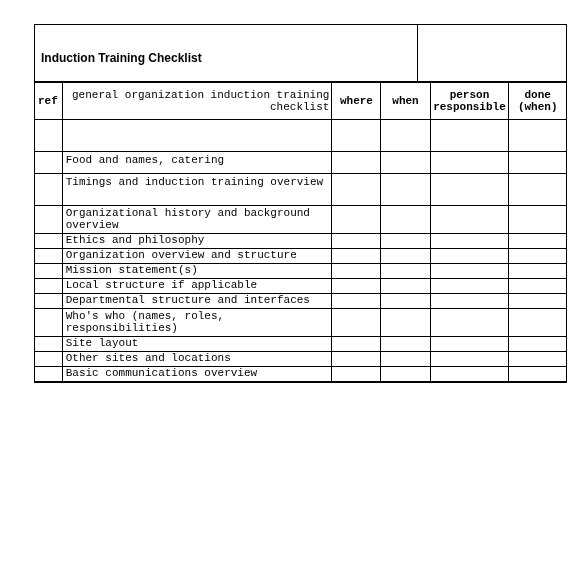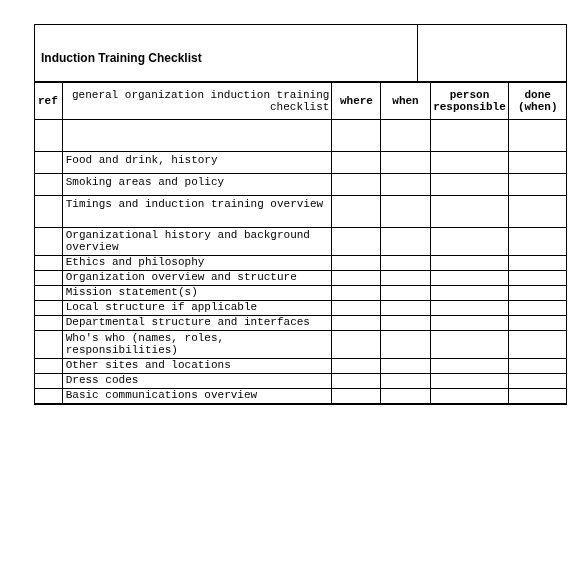--- a/index.html
+++ b/index.html
@@ -101,29 +101,21 @@
       <tr class="tall">
             <td></td>
             <td class="desc"></td>
             <td></td>
             <td></td>
             <td></td>
             <td></td>
           </tr>
           <tr class="med">
             <td></td>
-            <td class="desc">Food and drink, history</td>
-            <td></td>
-            <td></td>
-            <td></td>
-            <td></td>
-          </tr>
-          <tr class="med">
-            <td></td>
-            <td class="desc">Smoking areas and policy</td>
+            <td class="desc">Food and names, catering</td>
             <td></td>
             <td></td>
             <td></td>
             <td></td>
           </tr>
           <tr class="tall">
             <td></td>
             <td class="desc">Timings and induction training overview</td>
             <td></td>
             <td></td>
@@ -181,29 +173,29 @@
           <tr class="twoln">
             <td></td>
             <td class="desc">Who's who (names, roles, responsibilities)</td>
             <td></td>
             <td></td>
             <td></td>
             <td></td>
           </tr>
           <tr class="short">
             <td></td>
+            <td class="desc">Site layout</td>
+            <td></td>
+            <td></td>
+            <td></td>
+            <td></td>
+          </tr>
+          <tr class="short">
+            <td></td>
             <td class="desc">Other sites and locations</td>
-            <td></td>
-            <td></td>
-            <td></td>
-            <td></td>
-          </tr>
-          <tr class="short">
-            <td></td>
-            <td class="desc">Dress codes</td>
             <td></td>
             <td></td>
             <td></td>
             <td></td>
           </tr>
           <tr class="short">
             <td></td>
             <td class="desc">Basic communications overview</td>
             <td></td>
             <td></td>

